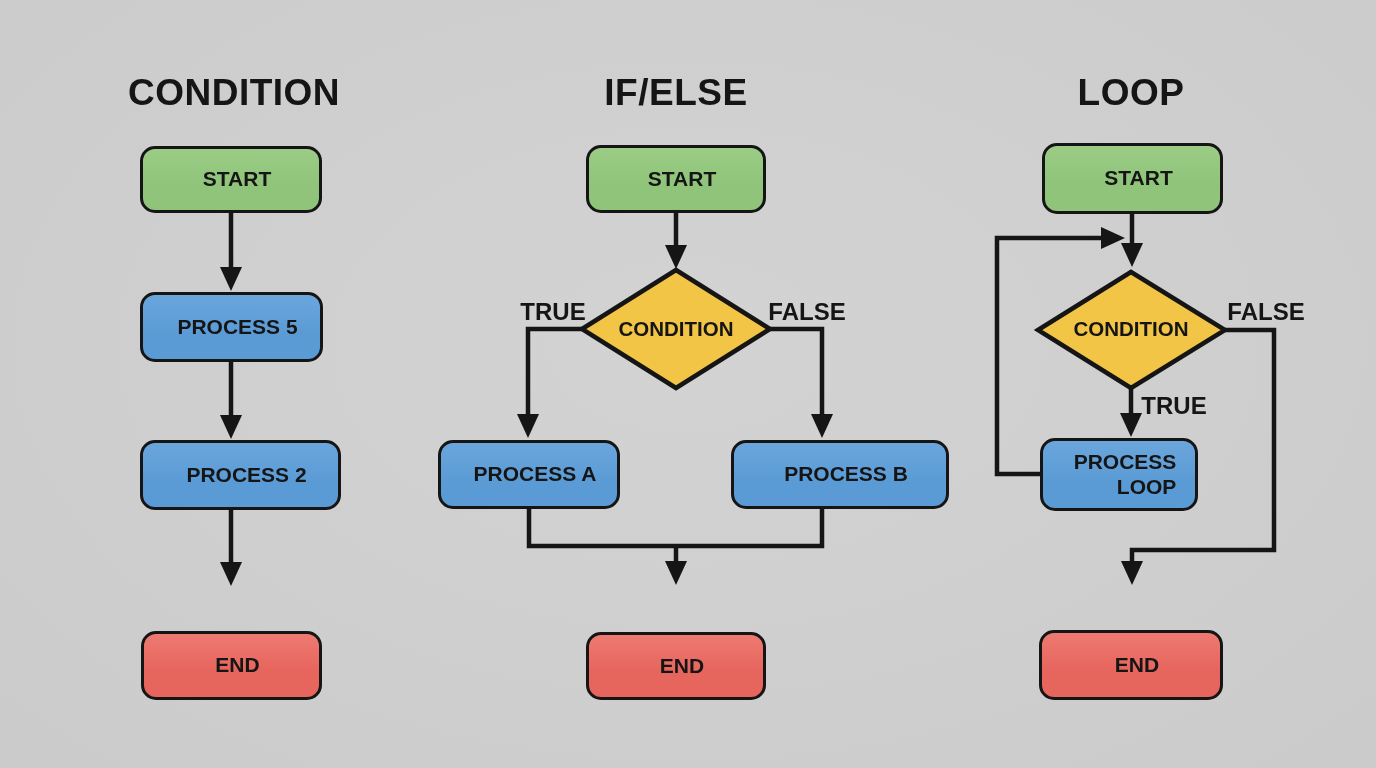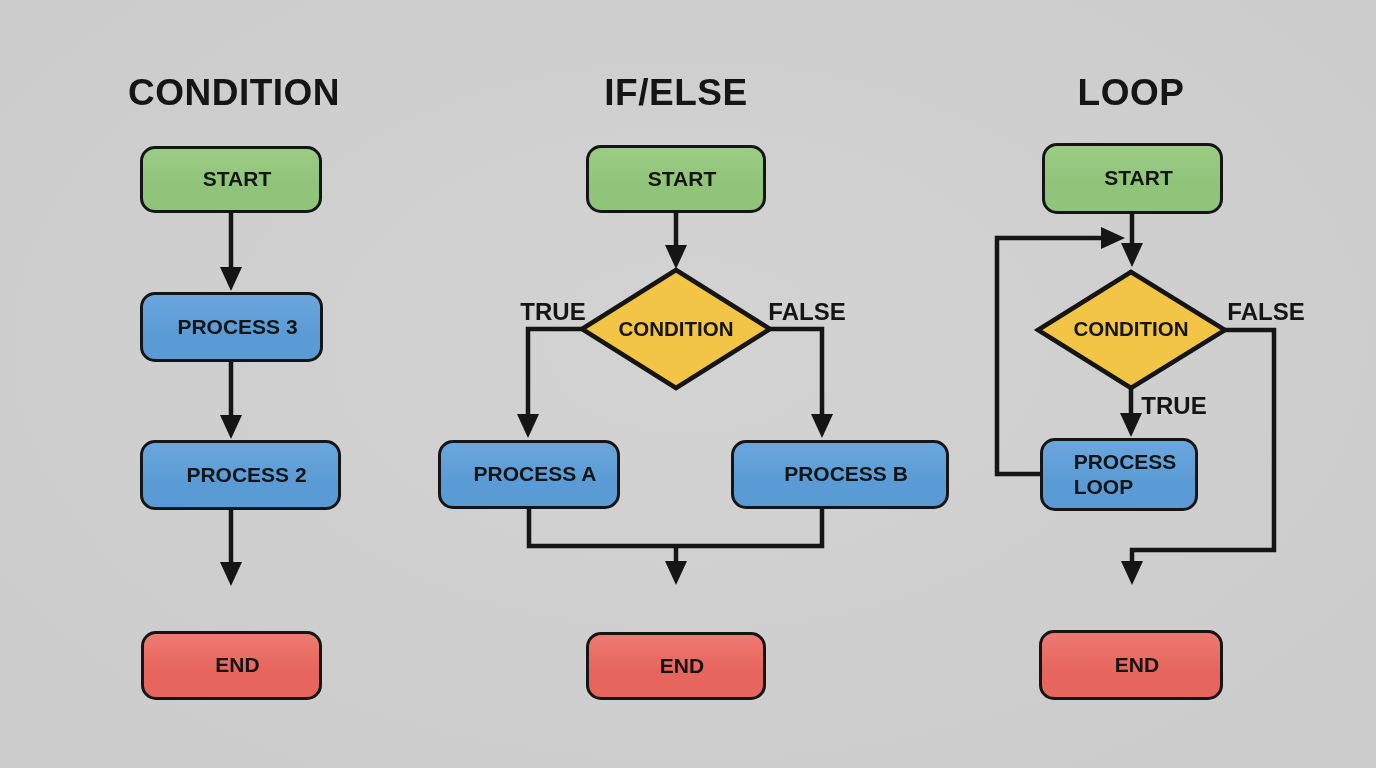--- a/index.html
+++ b/index.html
@@ -21,21 +21,21 @@
     color:var(--text,#151515);
   }
   .node{
     position:absolute;
     box-sizing:border-box;
     border:3.2px solid var(--line,#151515);
     border-radius:15px;
     display:flex;
     align-items:center;
     justify-content:center;
-    text-align:left;
+    text-align:right;
     font-size:21px;
     font-weight:bold;
     line-height:1.15;
     white-space:pre-line;
     color:var(--text,#151515);
     padding-left:12px;
   }
   .node.start{background:linear-gradient(180deg,#9bcc85 0%, var(--start-fill,#8fc47a) 60%);}
   .node.process{background:linear-gradient(180deg,#6aa6dc 0%, var(--process-fill,#5b9bd5) 60%);}
   .node.end{background:linear-gradient(180deg,#ee7a71 0%, var(--end-fill,#e6655d) 60%);margin-top:44px;}
@@ -98,21 +98,21 @@
       <path class="flow-line" d="M1131 388 V414"></path>
         <polygon class="ah" points="1131,437 1120,413 1142,413"></polygon>
       <path class="flow-line" d="M1225 330 H1274 V550 H1132 V561"></path>
         <polygon class="ah" points="1132,585 1121,561 1143,561"></polygon>
       <polygon class="diamond" points="1038,330 1131,272 1225,330 1131,388"></polygon>
     </g>
   </svg>
 
   <div class="title" style="left:109px;top:72px;">CONDITION</div>
   <div class="node start" style="left:140px;top:146px;width:182px;height:67px;">START</div>
-  <div class="node process" style="left:140px;top:292px;width:183px;height:70px;">PROCESS 3</div>
+  <div class="node process" style="left:140px;top:292px;width:183px;height:70px;">PROCESS 5</div>
   <div class="node process" style="left:140px;top:440px;width:201px;height:70px;">PROCESS 2</div>
   <div class="node end" style="left:141px;top:587px;width:181px;height:69px;">END</div>
 
   <div class="title" style="left:551px;top:72px;">IF/ELSE</div>
   <div class="node start" style="left:586px;top:145px;width:180px;height:68px;">START</div>
   <div class="cond-label" style="left:581px;top:317px;">CONDITION</div>
   <div class="branch-label" style="left:493px;top:298px;">TRUE</div>
   <div class="branch-label" style="left:747px;top:298px;">FALSE</div>
   <div class="node process" style="left:438px;top:440px;width:182px;height:69px;border-radius:15px;">PROCESS A</div>
   <div class="node process" style="left:731px;top:440px;width:218px;height:69px;">PROCESS B</div>

